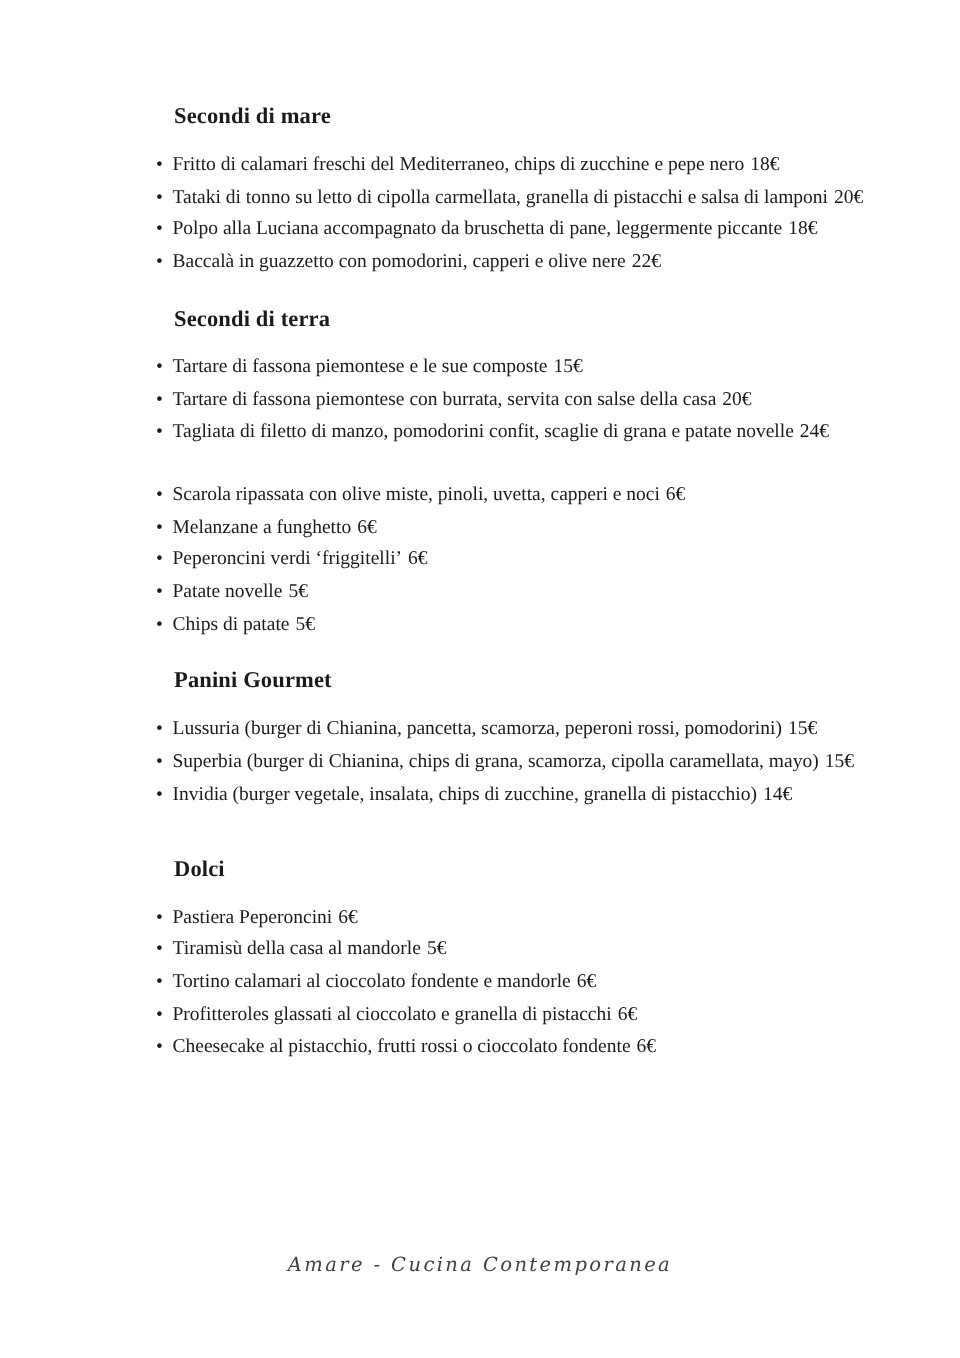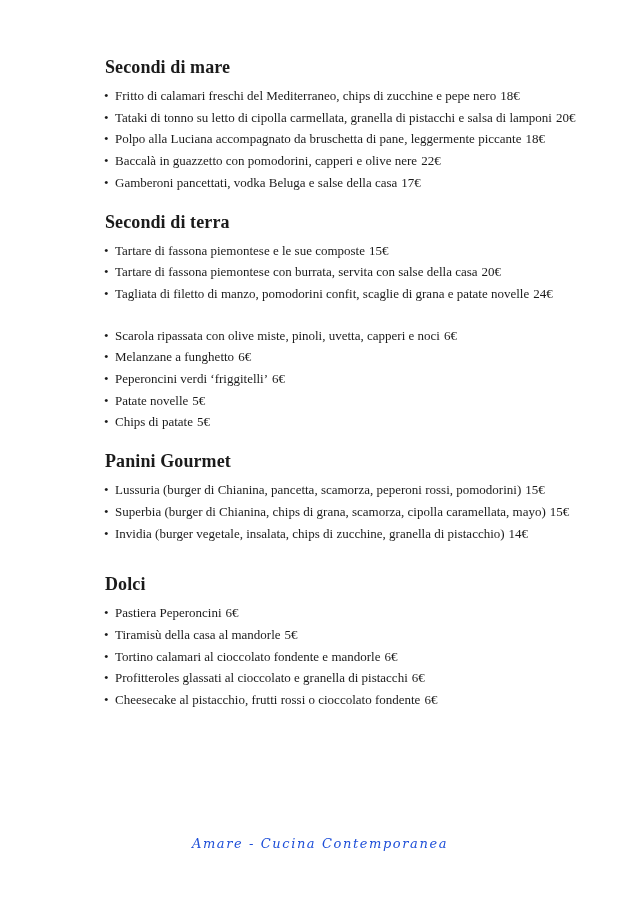--- a/index.html
+++ b/index.html
@@ -23,24 +23,24 @@
   .section {
     margin-top: 20px;
   }
   .section:first-child {
     margin-top: 0;
   }
   .section-dolci {
     margin-top: 32px;
   }
   .section-title {
-    font-size: 18px;
+    font-size: 15px;
     font-weight: bold;
     line-height: 16px;
-    margin: 1px;
+    margin: 12px;
     letter-spacing: 0.1px;
   }
   .items {
     list-style: none;
     margin: 10px 0 0 0;
     padding: 0;
   }
   .item {
     font-size: 13px;
     line-height: 21.7px;
@@ -60,38 +60,37 @@
   .footer {
     position: absolute;
     left: 0;
     right: 0;
     top: 836px;
     text-align: center;
     font-family: "DejaVu Serif", serif;
     font-style: italic;
     font-size: 13px;
     letter-spacing: 1.6px;
-    color: #1d4ed8;
+    color: #404040;
     font-weight: 300;
   }
 </style>
 </head>
 <body>
 
 <div class="page">
   <div class="menu">
 
     <div class="section">
       <h2 class="section-title">Secondi di mare</h2>
       <ul class="items">
         <li class="item"><span>Fritto di calamari freschi del Mediterraneo, chips di zucchine e pepe nero</span><span class="price">18€</span></li>
         <li class="item"><span>Tataki di tonno su letto di cipolla carmellata, granella di pistacchi e salsa di lamponi</span><span class="price">20€</span></li>
         <li class="item"><span>Polpo alla Luciana accompagnato da bruschetta di pane, leggermente piccante</span><span class="price">18€</span></li>
         <li class="item"><span>Baccalà in guazzetto con pomodorini, capperi e olive nere</span><span class="price">22€</span></li>
-        <li class="item"><span>Gamberoni pancettati, vodka Beluga e salse della casa</span><span class="price">17€</span></li>
       </ul>
     </div>
 
     <div class="section">
       <h2 class="section-title">Secondi di terra</h2>
       <ul class="items">
         <li class="item"><span>Tartare di fassona piemontese e le sue composte</span><span class="price">15€</span></li>
         <li class="item"><span>Tartare di fassona piemontese con burrata, servita con salse della casa</span><span class="price">20€</span></li>
         <li class="item"><span>Tagliata di filetto di manzo, pomodorini confit, scaglie di grana  e patate novelle</span><span class="price">24€</span></li>
       </ul>

